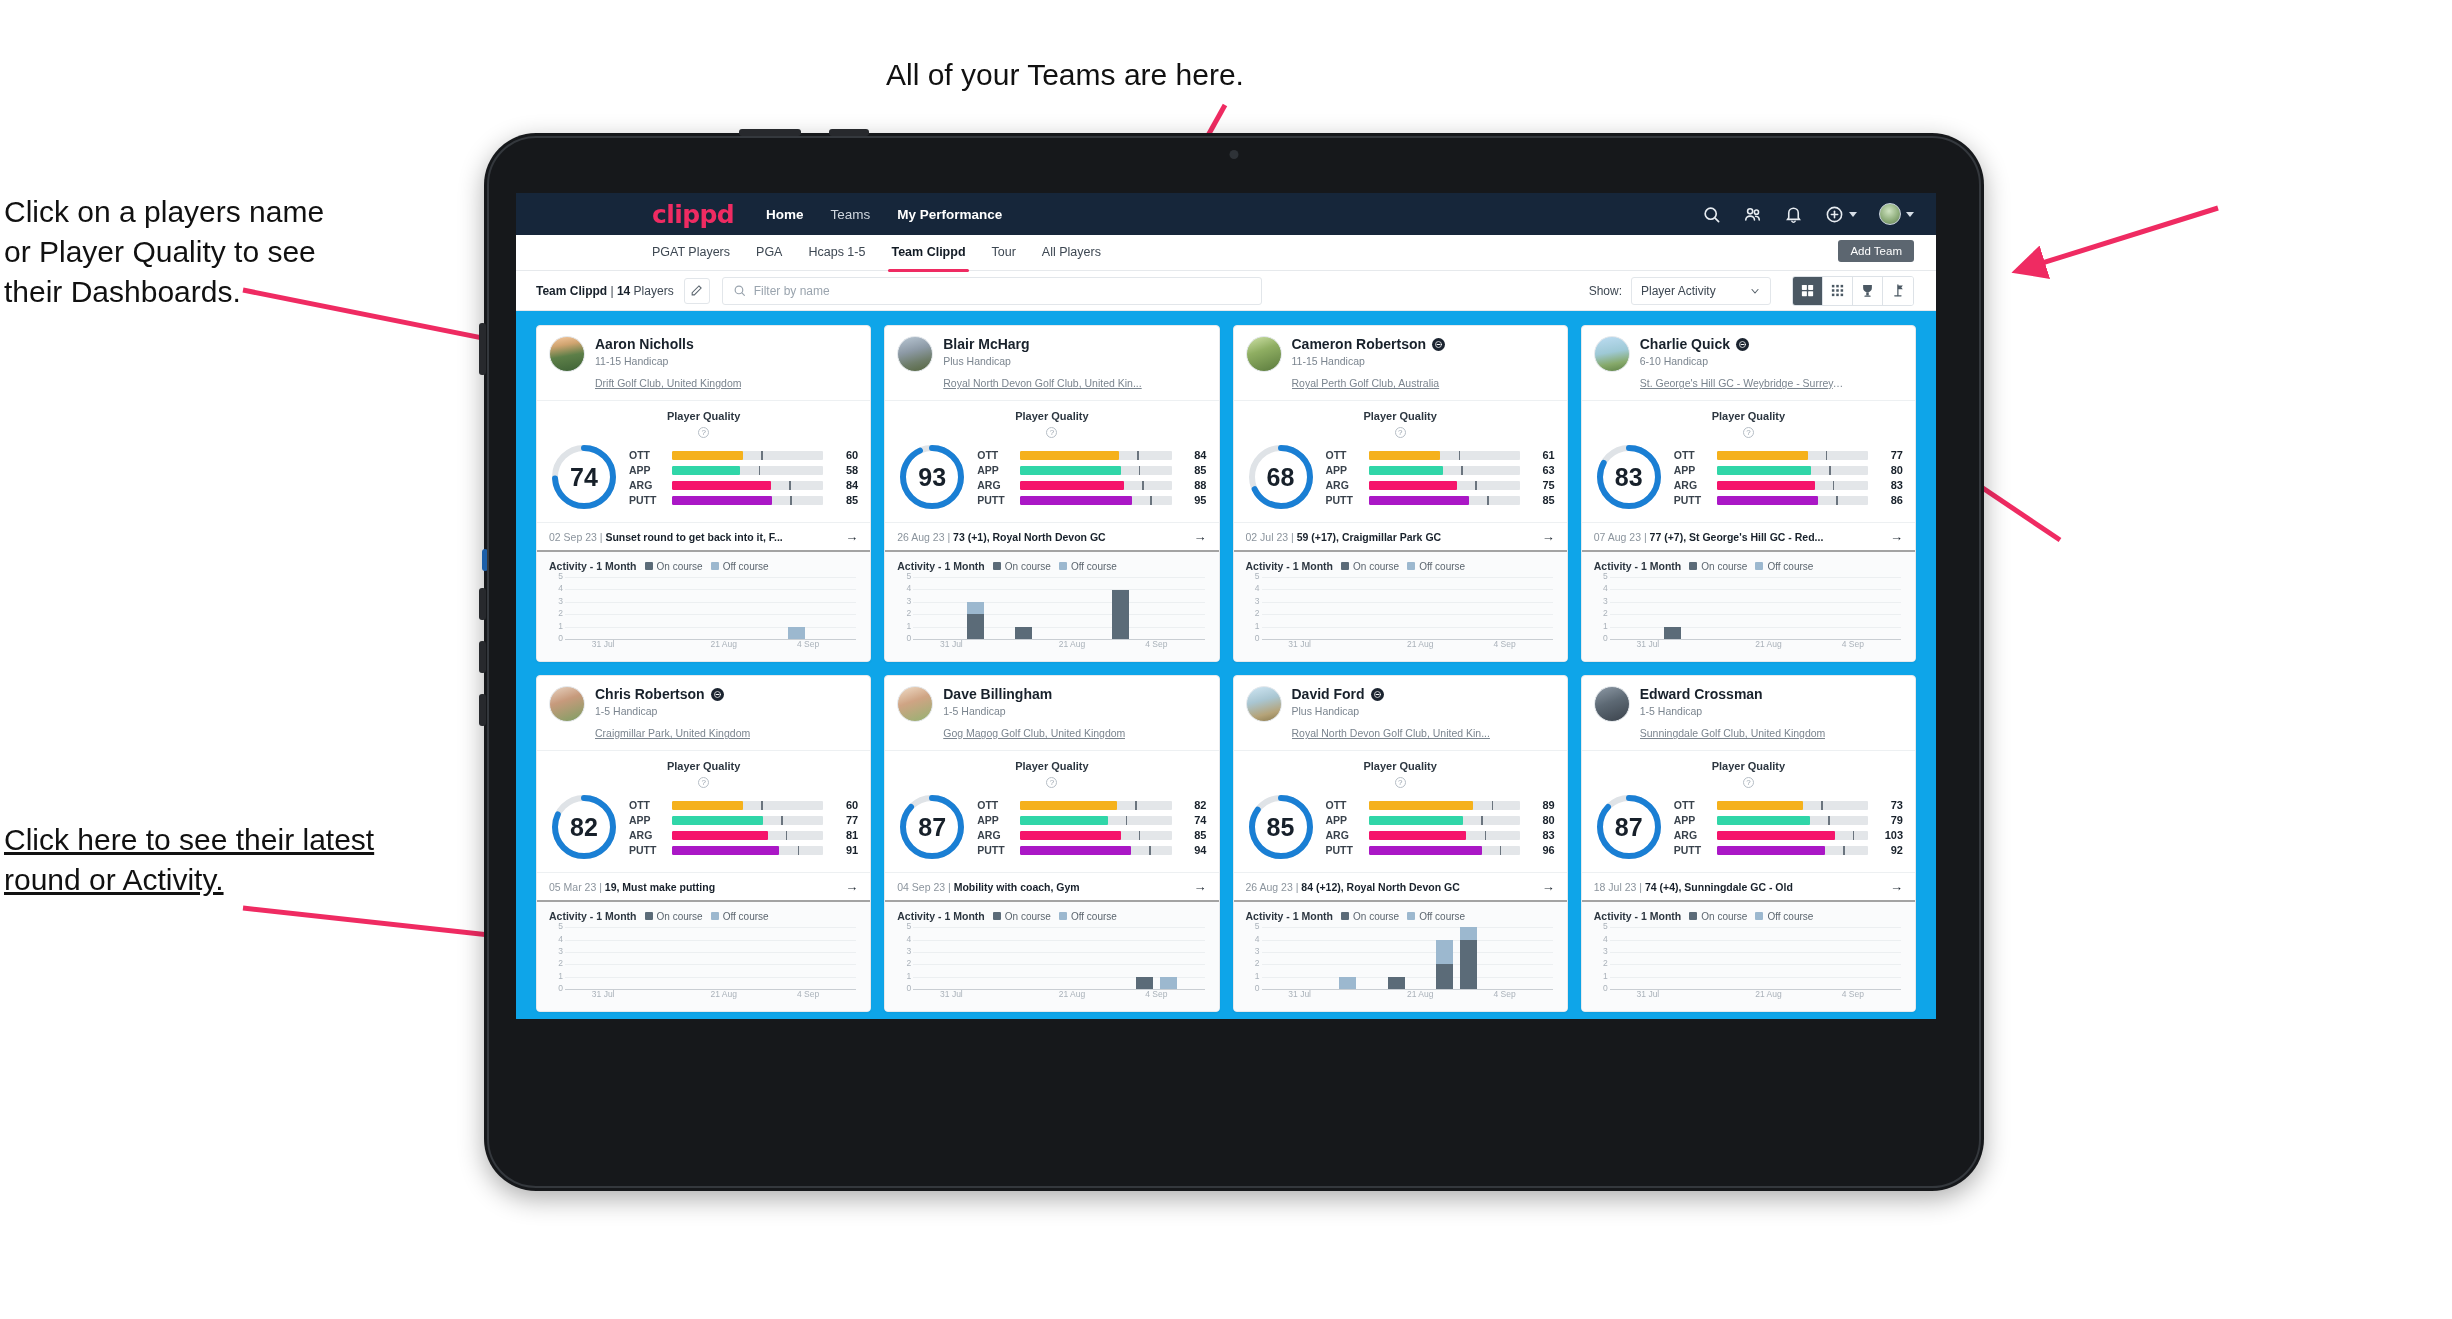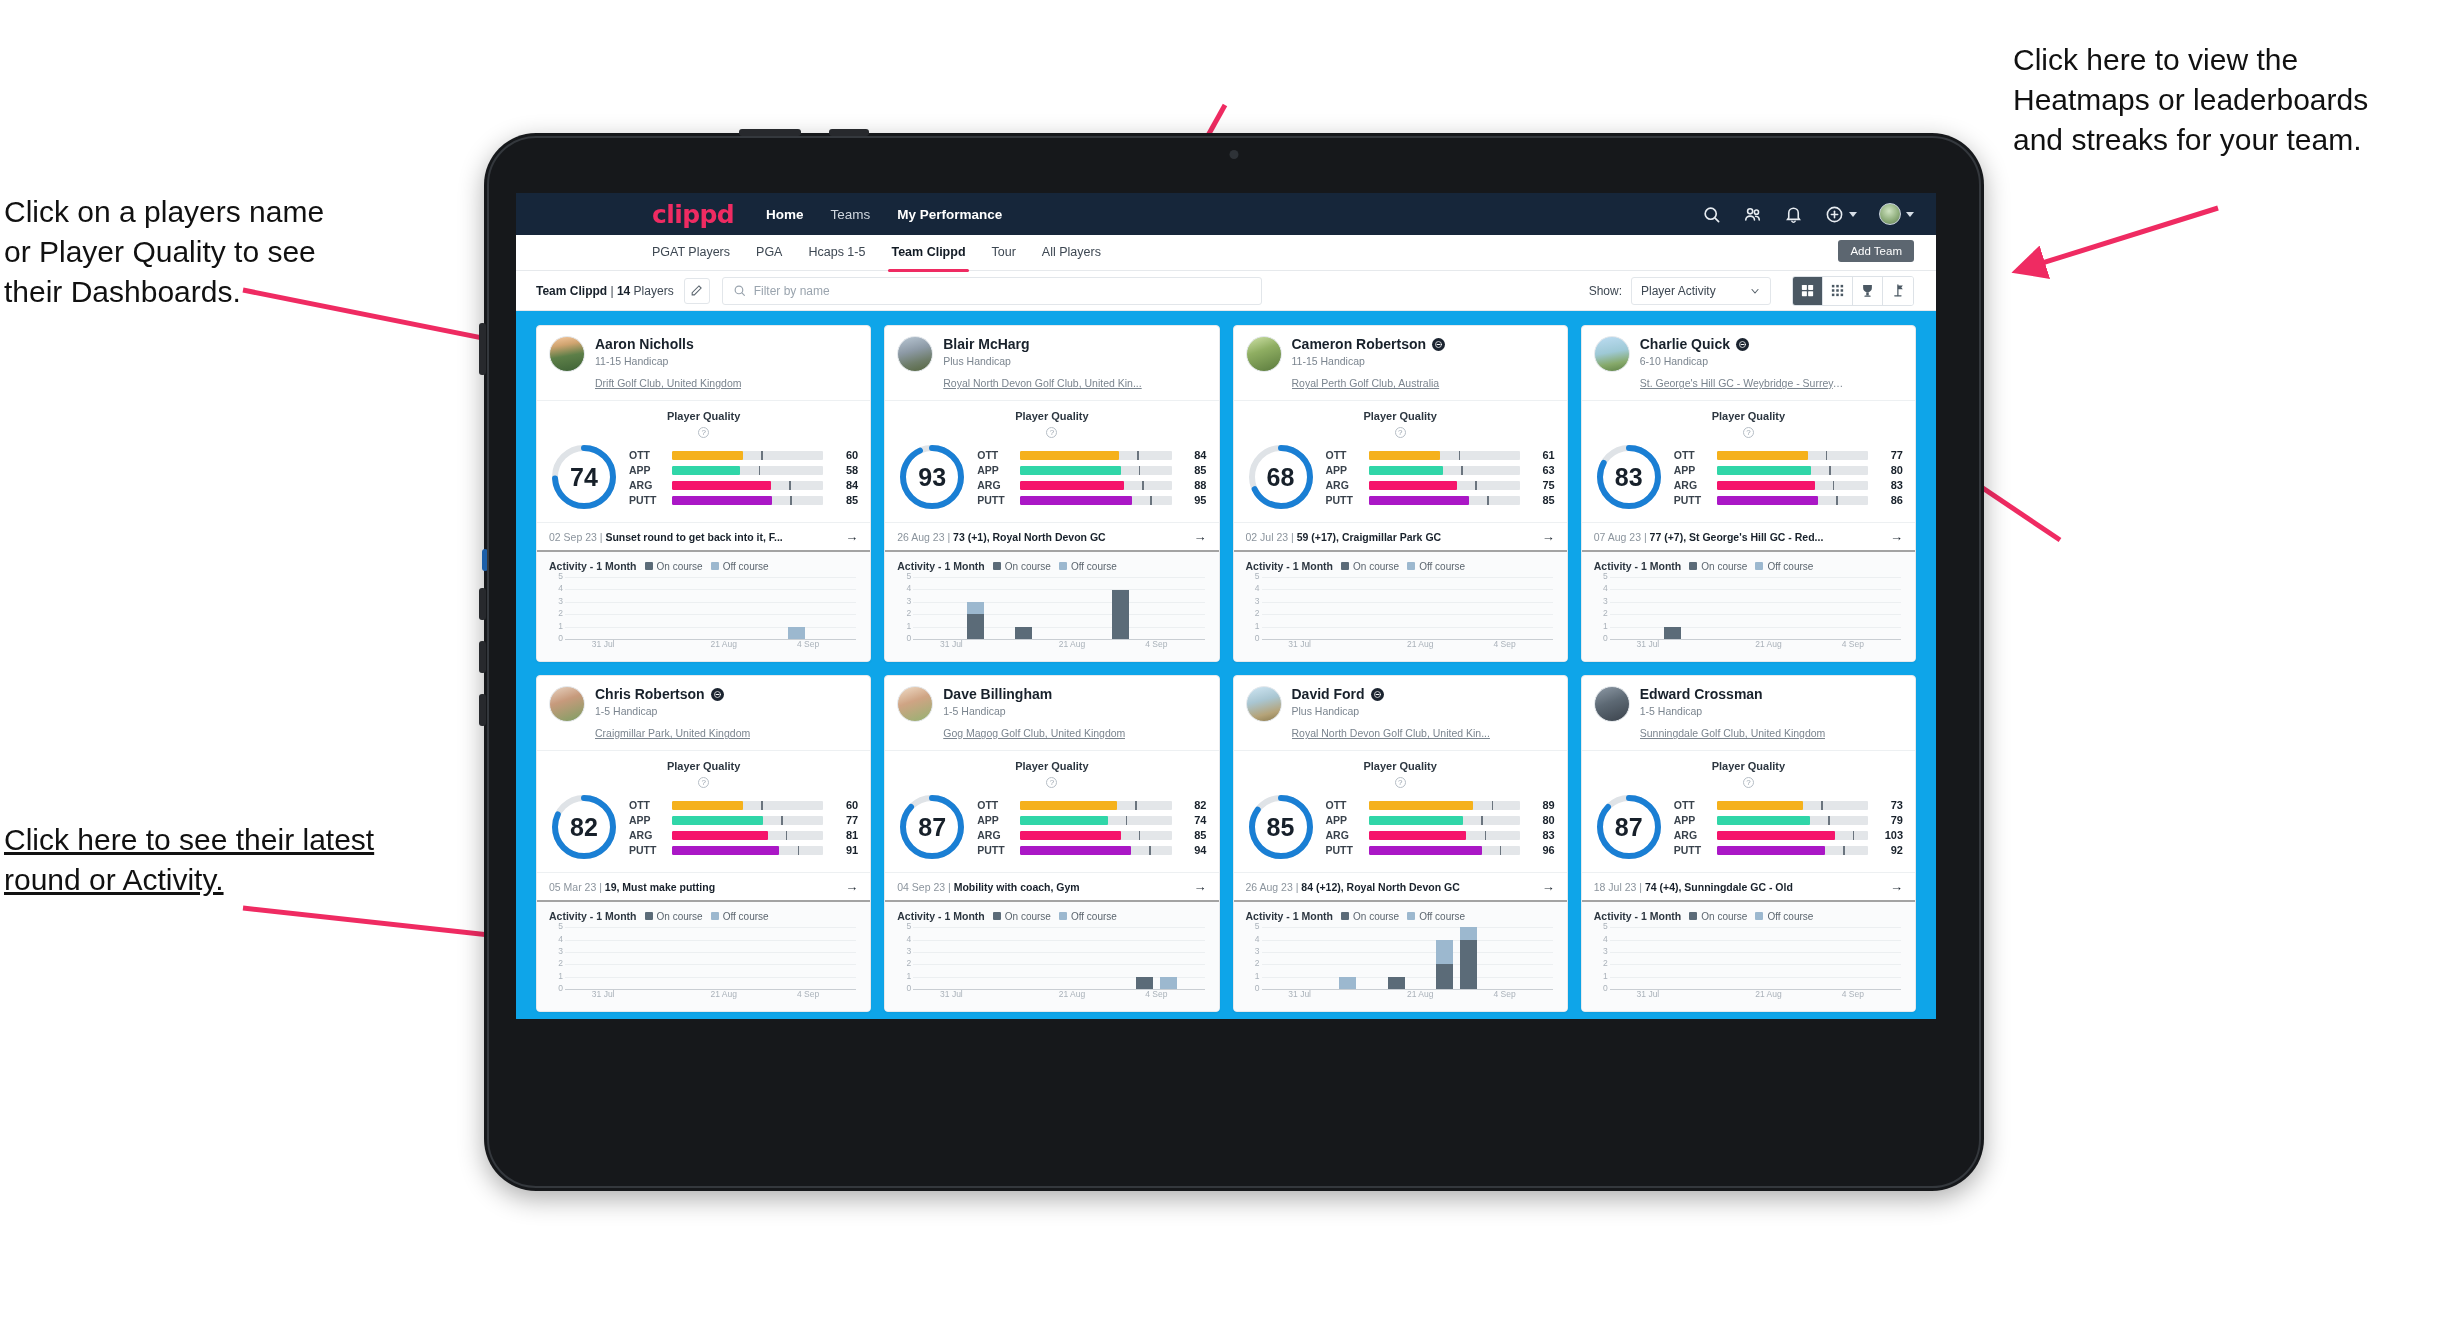--- a/index.html
+++ b/index.html
@@ -211,24 +211,22 @@
   .seg-on{background:#5b6b78;}
   .seg-off{background:#9cb8cf;}
   .xlabels{position:absolute;left:18px;right:2px;bottom:0;height:12px;}
   .xl{position:absolute;font-size:8.5px;color:#aab2ba;transform:translateX(-50%);}
 </style>
 </head>
 <body>
 
 <div id="stage">
 
-
-  <div class="annot" style="left:2013px; top:40px; width:440px;">Click here to view the
-Heatmaps or leaderboards
-and streaks for your team.</div>
+  <div class="annot" style="left:886px; top:55px; width:430px;">All of your Teams are here.</div>
+
 
   <div class="annot" style="left:4px; top:192px; width:400px;">Click on a players name
 or Player Quality to see
 their Dashboards.</div>
 
 
   <div class="annot" style="left:4px; top:820px; width:440px;text-decoration:underline;">Click here to see their latest
 round or Activity.</div>
 
   <svg class="arrow-svg" style="left:0;top:0;width:2452px;height:1319px;">

